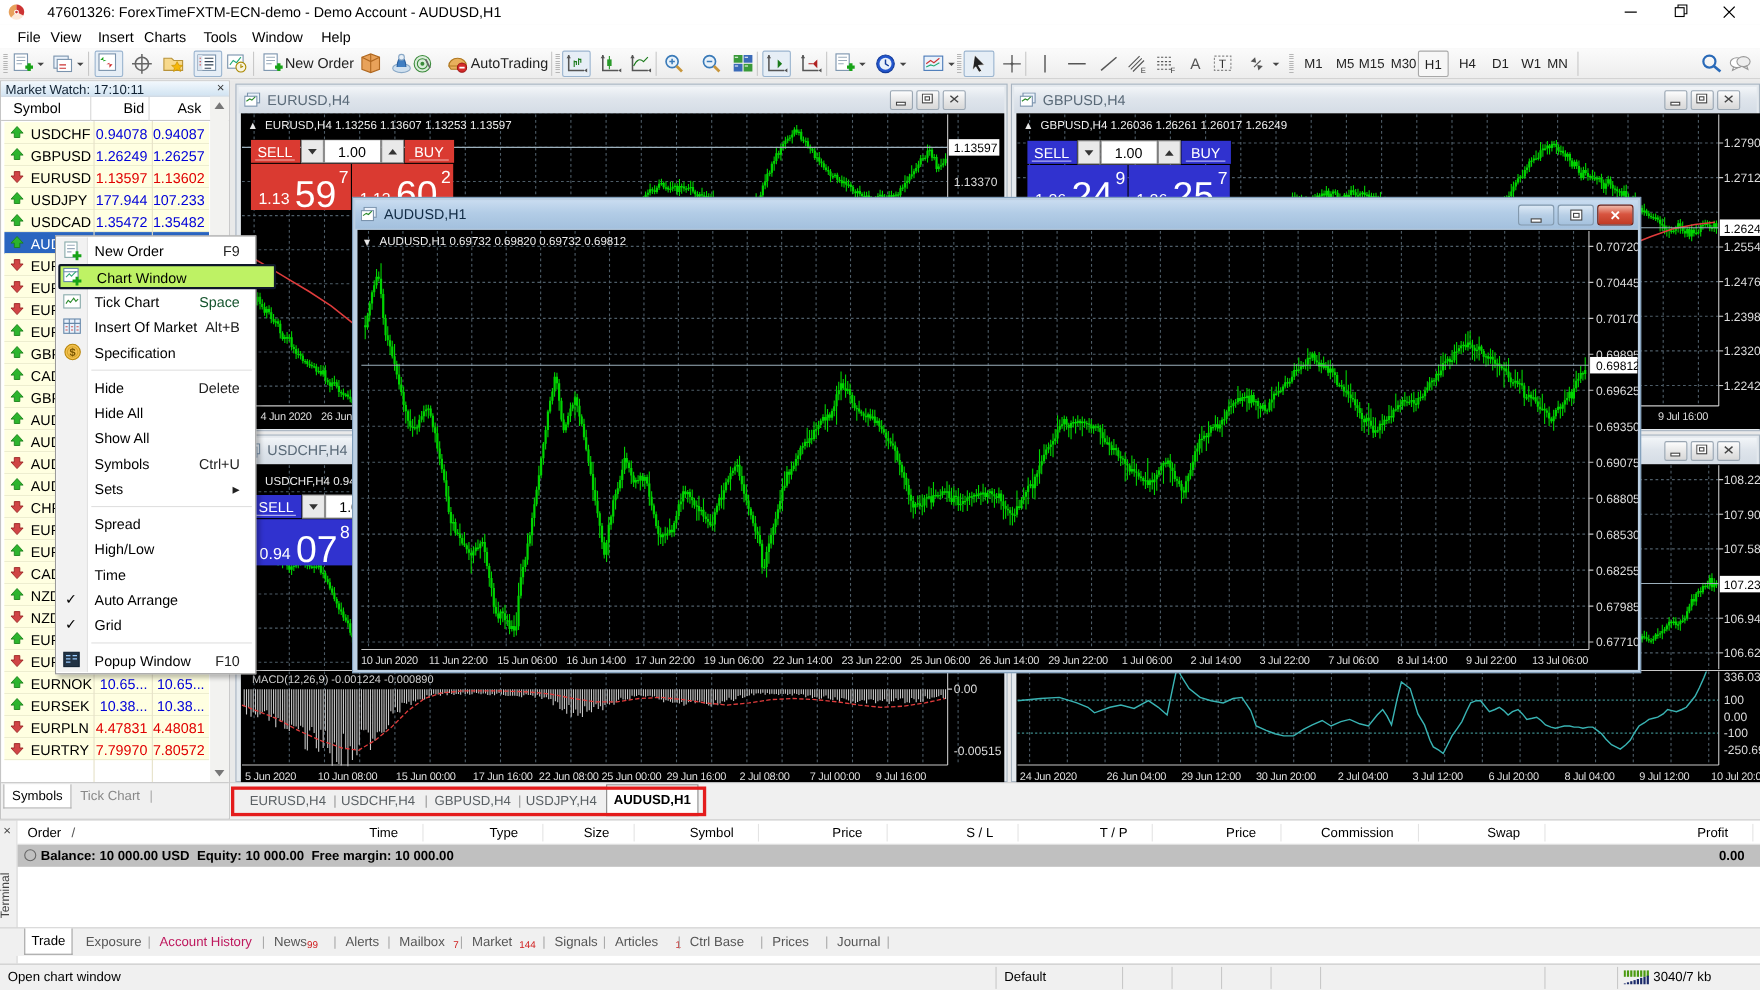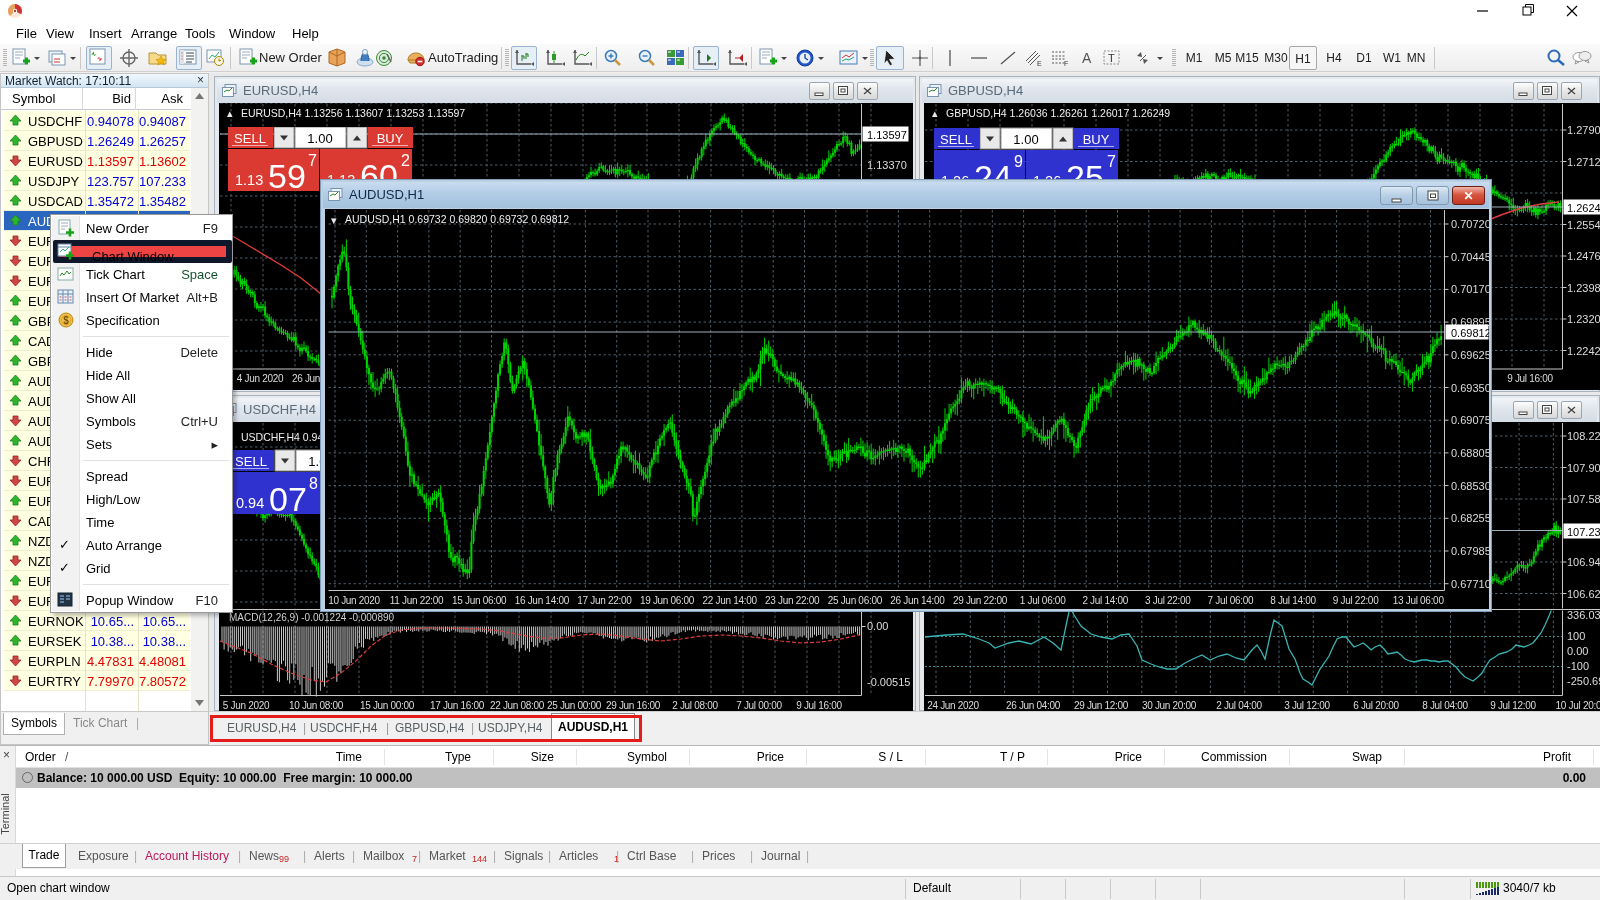--- a/index.html
+++ b/index.html
@@ -20,32 +20,33 @@
 .ttab{position:absolute;top:0;font-size:12px;color:#5a6064;height:22px;line-height:22px}
 </style></head><body>
 <div class="abs" style="left:0;top:0;width:1600px;height:22px;background:#fff">
     <svg class="abs" style="left:7px;top:3px" width="16" height="16" viewBox="0 0 16 16">
       <circle cx="8" cy="8" r="7" fill="#fde8d8"></circle>
       <path d="M8 1a7 7 0 0 0-5 11.9L8 8z" fill="#e8a15c"></path>
       <path d="M8 8l6.2 3.2A7 7 0 0 0 8 1z" fill="#c33"></path>
       <circle cx="8" cy="8" r="2.2" fill="#fff"></circle>
       <circle cx="8" cy="8" r="1.2" fill="#c33"></circle>
     </svg>
+    <div class="abs" style="left:43px;top:3px;font-size:13px;color:#000">47601326: ForexTimeFXTM-ECN-demo - Demo Account - AUDUSD,H1</div>
     <svg class="abs" style="left:1470px;top:0" width="130" height="22" viewBox="0 0 130 22">
       <path d="M7 11h11" stroke="#000" stroke-width="1.2"></path>
       <rect x="53" y="7" width="8" height="8" fill="none" stroke="#000"></rect>
       <path d="M55.5 7v-2.5h8v8H61" fill="none" stroke="#000"></path>
       <path d="M97 6l10 10M107 6l-10 10" stroke="#000" stroke-width="1.2"></path>
     </svg>
   </div>
 <div class="abs" style="left:0;top:22px;width:1600px;height:22px;background:#fff;font-size:13px;color:#000">
     <div class="abs" style="left:16px;top:4px">File</div>
     <div class="abs" style="left:46px;top:4px">View</div>
     <div class="abs" style="left:89px;top:4px">Insert</div>
-    <div class="abs" style="left:131px;top:4px">Arrange</div>
+    <div class="abs" style="left:131px;top:4px">Charts</div>
     <div class="abs" style="left:185px;top:4px">Tools</div>
     <div class="abs" style="left:229px;top:4px">Window</div>
     <div class="abs" style="left:292px;top:4px">Help</div>
   </div>
 <div class="abs" style="left:0;top:44px;width:1600px;height:28px;background:linear-gradient(#fbfbfb,#ededed);border-bottom:1px solid #d0d0d0">
     <div class="grip" style="left:3px"></div>
     <div class="tbtn" style="left:9px;width:24px">
       <svg width="20" height="20" viewBox="0 0 20 20">
         <rect x="2" y="1" width="12" height="15" fill="#fff" stroke="#7a93ad"></rect>
         <path d="M4 4h8M4 7h8M4 10h5" stroke="#9ab" stroke-width="1"></path>
@@ -745,21 +746,21 @@
       </svg>
       <div class="mw-sym" style="">EURUSD</div>
       <div class="mw-bid dn">1.13597</div>
       <div class="mw-ask dn">1.13602</div>
     </div>
     <div class="mw-row" style="top:97px;">
       <svg width="13" height="13" viewBox="0 0 13 13" style="position:absolute;left:5px;top:3px">
         <path d="M6.5 1L12 7H9v4H4V7H1z" fill="#2db52d" stroke="#1a801a" stroke-width=".8"></path>
       </svg>
       <div class="mw-sym" style="">USDJPY</div>
-      <div class="mw-bid up">123.757</div>
+      <div class="mw-bid up">177.944</div>
       <div class="mw-ask up">107.233</div>
     </div>
     <div class="mw-row" style="top:117px;">
       <svg width="13" height="13" viewBox="0 0 13 13" style="position:absolute;left:5px;top:3px">
         <path d="M6.5 1L12 7H9v4H4V7H1z" fill="#2db52d" stroke="#1a801a" stroke-width=".8"></path>
       </svg>
       <div class="mw-sym" style="">USDCAD</div>
       <div class="mw-bid up">1.35472</div>
       <div class="mw-ask up">1.35482</div>
     </div>
@@ -983,21 +984,21 @@
     <div class="abs" style="left:1px;top:1px;width:28px;height:395px;background:#f2f2f2;border-right:1px solid #e2e2e2"></div>
     <div class="menu-item" style="top:2px">
       <div class="mi-label">New Order</div>
       <div class="mi-key" style="color:#222">F9</div>
     </div>
     <div class="abs" style="left:6px;top:4px;z-index:5"><svg width="18" height="18" viewBox="0 0 18 18">
         <rect x="2" y="1" width="11" height="14" fill="#fff" stroke="#8aa"></rect>
         <path d="M4 4h7M4 7h7M4 10h4" stroke="#9ab"></path>
         <path d="M9 13.5h8M13 9.5v8" stroke="#17a317" stroke-width="2.6"></path>
       </svg></div>
-    <div class="menu-item" style="top:25px;background:#ef4444;border:6px solid #0f172a;border-radius:2px;width:179px">
+    <div class="menu-item" style="top:25px;background:#bef264;border:2px solid #0f172a;border-radius:2px;width:198px">
       <div class="mi-label" style="top:3px">Chart Window</div>
     </div>
     <div class="abs" style="left:6px;top:27px;z-index:5"><svg width="18" height="18" viewBox="0 0 18 18">
         <rect x="1" y="2" width="13" height="12" fill="#fff" stroke="#68a"></rect>
         <path d="M1 5h13" stroke="#68a"></path>
         <path d="M3 10l3-3 2 2 4-4" stroke="#3a7" fill="none"></path>
         <path d="M9 13.5h8M13 9.5v8" stroke="#17a317" stroke-width="2.6"></path>
       </svg></div>
     <div class="menu-item" style="top:48px">
       <div class="mi-label">Tick Chart</div>

